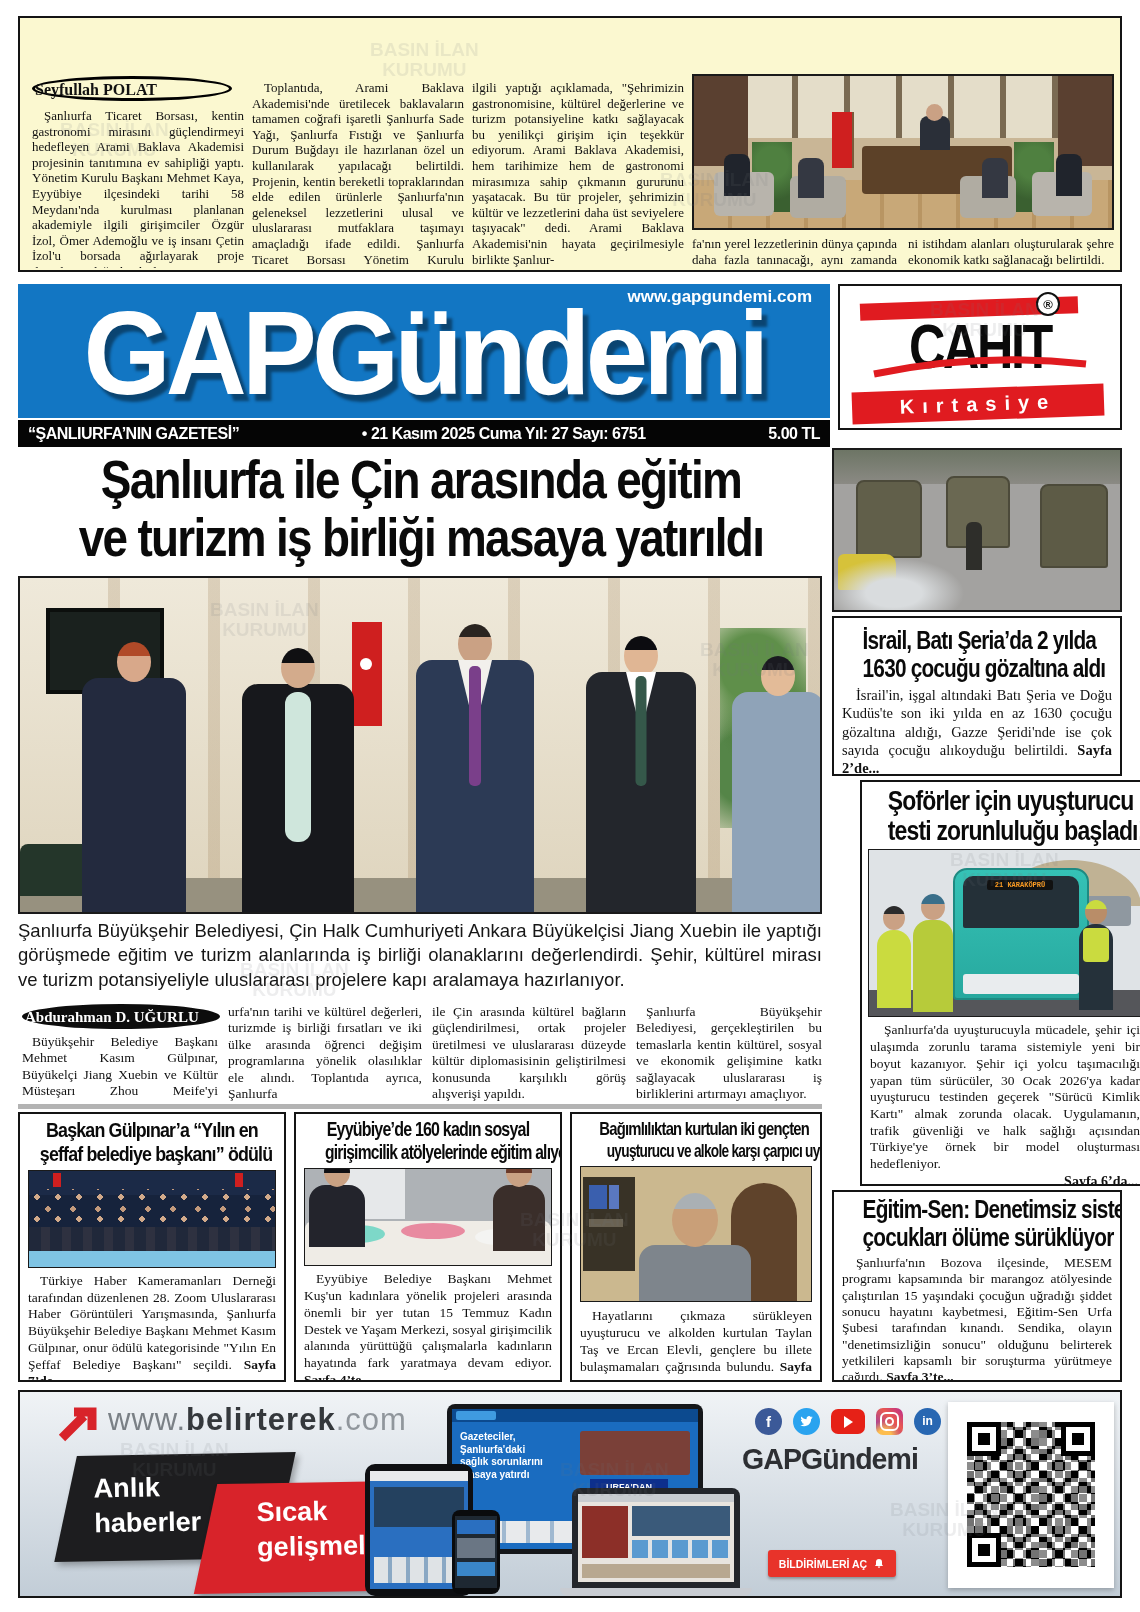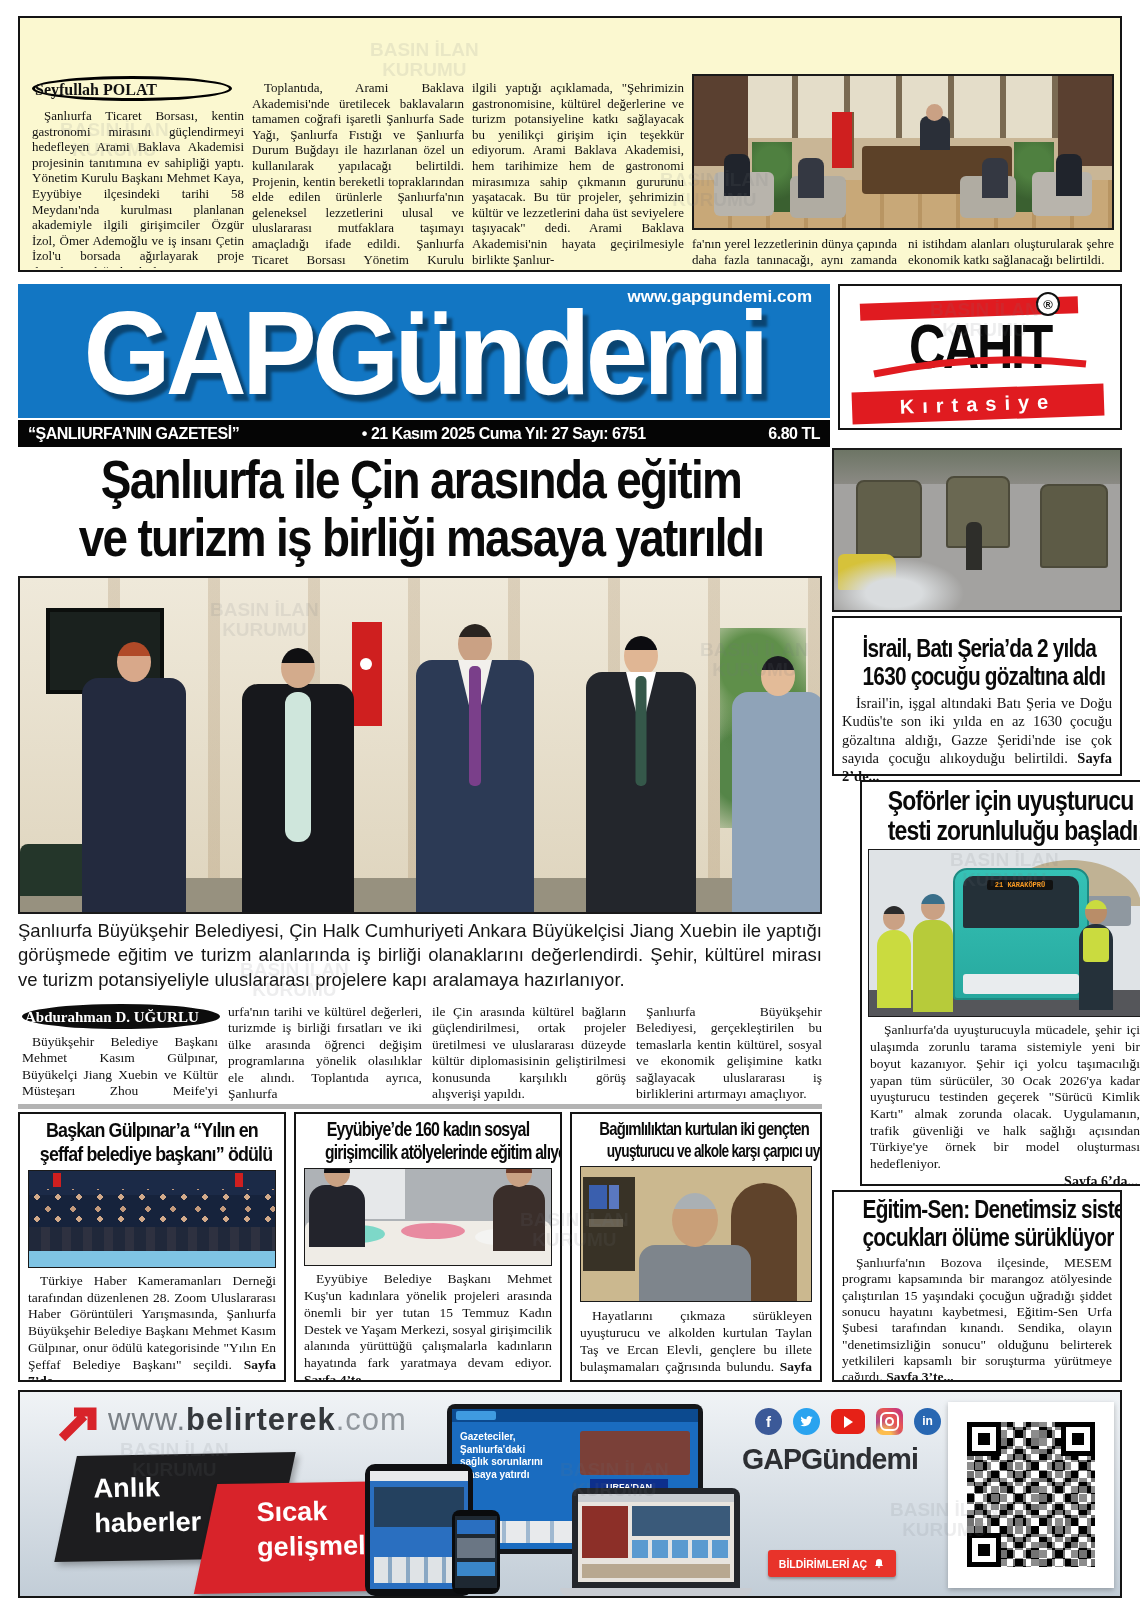--- a/index.html
+++ b/index.html
@@ -94,21 +94,21 @@
     </div>
   <svg class="abs" style="left:30px;top:66px" width="220" height="26" viewBox="0 0 220 26">
       <path d="M4 22 Q 110 0 216 12" stroke="#e01b20" stroke-width="7" fill="none"></path>
     </svg>
   <div class="abs sans" style="left:12px;top:102px;width:252px;height:32px;background:#e01b20;transform:rotate(-2deg);color:#fff;text-align:center;font-weight:700;font-size:20px;line-height:32px;letter-spacing:8px">Kırtasiye</div>
 </aside>
 
 <div class="abs sans" style="left:18px;top:420px;width:812px;height:27px;background:#050505;color:#fff;display:flex;justify-content:space-between;align-items:center;padding:0 10px;font-weight:700;font-size:16px;letter-spacing:-.5px">
   <span>“ŞANLIURFA’NIN GAZETESİ”</span>
   <span>• 21 Kasım 2025 Cuma Yıl: 27   Sayı:  6751</span>
-  <span>6.80 TL</span>
+  <span>5.00 TL</span>
 </div>
 
 <h2 class="abs hl" style="left:18px;top:450px;width:806px;font-size:54px;line-height:1.08;letter-spacing:-2px">
   <span class="cnd">Şanlıurfa ile Çin arasında eğitim</span>
   <span class="cnd">ve turizm iş birliği masaya yatırıldı</span>
 </h2>
 
 <div class="ph" style="left:18px;top:576px;width:804px;height:338px;background:linear-gradient(#efe9da,#ded4bd)">
   <div class="s" style="left:0;top:0;right:0;bottom:0;background:repeating-linear-gradient(90deg,transparent 0 88px,rgba(160,130,90,.25) 88px 100px)"></div>
   <div class="s" style="left:26px;top:30px;width:118px;height:86px;background:#1a211e;border:4px solid #0c0f0d"></div>
@@ -151,21 +151,21 @@
   <div class="s" style="left:0;top:0;right:0;height:34px;background:linear-gradient(#6d7565,#8b8a84)"></div>
   <div class="s" style="left:22px;top:30px;width:66px;height:78px;background:#615f4a;border-radius:8px 8px 3px 3px;border:2px solid #4c4a3a"></div>
   <div class="s" style="left:112px;top:26px;width:64px;height:72px;background:#6a6852;border-radius:8px 8px 3px 3px;border:2px solid #4c4a3a"></div>
   <div class="s" style="left:206px;top:34px;width:68px;height:84px;background:#5d5b46;border-radius:8px 8px 3px 3px;border:2px solid #4c4a3a"></div>
   <div class="s" style="left:4px;top:104px;width:58px;height:36px;background:#d6c23a;border-radius:6px 10px 2px 2px"></div>
   <div class="s" style="left:132px;top:72px;width:16px;height:48px;background:#2e2e2a;border-radius:6px 6px 0 0"></div>
   <div class="s" style="left:-10px;bottom:-18px;width:140px;height:70px;background:radial-gradient(closest-side,#d9dcde 40%,rgba(217,220,222,0))"></div>
 </div>
 
 <article class="abs box" style="left:832px;top:616px;width:290px;height:160px">
-  <h3 class="hl" style="font-size:26px;line-height:1.08;margin-top:16px">
+  <h3 class="hl" style="font-size:26px;line-height:1.08;margin-top:8px">
     <span class="cnd" style="transform:scaleX(.8)">İsrail, Batı Şeria’da 2 yılda</span>
     <span class="cnd" style="transform:scaleX(.8)">1630 çocuğu gözaltına aldı</span>
   </h3>
   <p class="jt" style="margin:4px 8px 0;font-size:14.5px;line-height:1.26;text-indent:14px"><span>İsrail'in, işgal altındaki Batı Şeria ve Doğu Kudüs'te son iki yılda en az 1630 çocuğu gözaltına aldığı, Gazze Şeridi'nde ise çok sayıda çocuğu alıkoyduğu belirtildi.</span> <span class="b">Sayfa 2’de...</span></p>
 </article>
 
 <article class="abs box" style="left:860px;top:780px;width:290px;height:406px;overflow:hidden">
   <h3 class="hl" style="font-size:28px;line-height:1.06;margin-top:4px">
     <span class="cnd" style="transform:scaleX(.82)">Şoförler için uyuşturucu</span>
     <span class="cnd" style="transform:scaleX(.82)">testi zorunluluğu başladı!</span>

